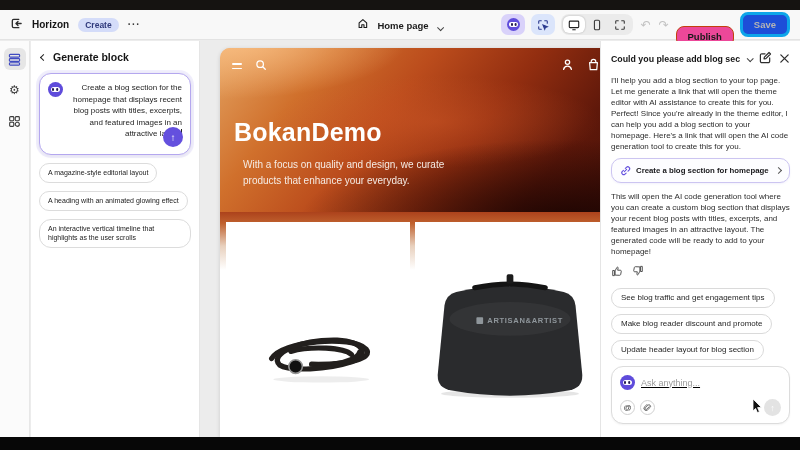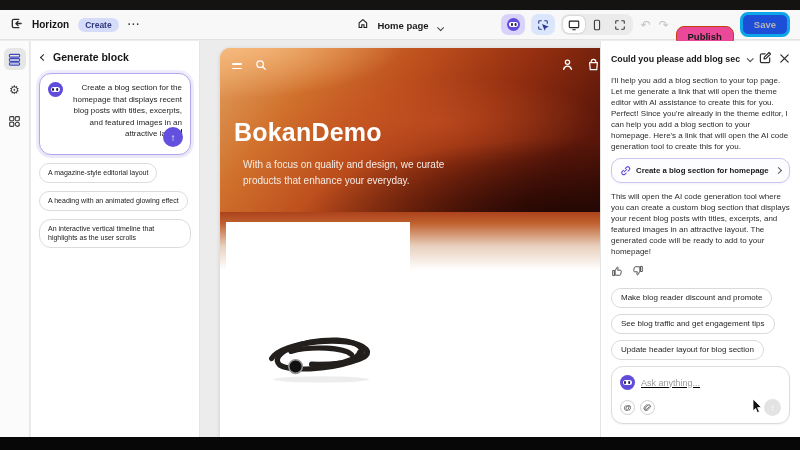--- a/index.html
+++ b/index.html
@@ -267,20 +267,31 @@
             <path d="M22 50 C34 28 122 20 140 38 C150 50 118 58 72 57"></path>
             <path d="M32 58 C18 44 58 26 104 27 C136 29 146 44 122 54 C92 64 44 66 32 58"></path>
             <path d="M46 41 C72 34 112 36 122 45"></path>
             <path d="M100 57 C116 55 130 49 132 42"></path>
           </g>
           <circle cx="52" cy="60" r="8.5" fill="#101010"></circle>
           <circle cx="52" cy="60" r="8.5" fill="none" stroke="#949494" stroke-width="2"></circle>
           <ellipse cx="84" cy="76" rx="60" ry="4" fill="rgba(0,0,0,0.07)"></ellipse>
         </svg>
       </div>
+      <div class="pcard right">
+        <svg width="168" height="150" viewBox="0 0 200 160">
+          <ellipse cx="100" cy="151" rx="82" ry="5" fill="rgba(0,0,0,0.10)"></ellipse>
+          <path d="M36 30 Q100 16 164 30 Q176 33 178 46 L186 128 Q187 144 171 147 Q100 160 29 147 Q13 144 14 128 L22 46 Q24 33 36 30 Z" fill="#2a2b2d"></path>
+          <path d="M58 25 Q100 16 142 25" stroke="#141414" stroke-width="6" fill="none" stroke-linecap="round"></path>
+          <rect x="96" y="9" width="8" height="11" rx="2" fill="#1b1b1b"></rect>
+          <ellipse cx="100" cy="62" rx="72" ry="20" fill="rgba(255,255,255,0.045)"></ellipse>
+          <rect x="60" y="60" width="8" height="8" rx="1" fill="#8f969b"></rect>
+          <text x="73" y="67.5" font-family="Liberation Sans, sans-serif" font-size="9" font-weight="bold" letter-spacing="0.8" fill="#8f969b">ARTISAN&amp;ARTIST</text>
+        </svg>
+      </div>
     </div>
   </div>
 
   <div class="chat">
     <div class="chat-header">
       <span class="chat-title">Could you please add blog section o...</span>
       <span class="chev-down"></span>
       <span>
         <svg width="13" height="13" viewBox="0 0 14 14" fill="none" stroke="#2e2e2e" stroke-width="1.3" stroke-linecap="round" stroke-linejoin="round">
           <path d="M11.5 7.5V11a1.5 1.5 0 0 1-1.5 1.5H3A1.5 1.5 0 0 1 1.5 11V4.5A1.5 1.5 0 0 1 3 3h3.5"></path>
@@ -315,22 +326,22 @@
           <path d="M2 6.4h2v6H2zM4.8 11.8V6.8l2-3.9c.2-.5.9-.6 1.3-.2.2.2.3.5.2.8l-.5 2.6h3.1c.7 0 1.2.6 1.1 1.3l-.7 3.6c-.1.6-.6 1-1.2 1z"></path>
         </svg>
       </span>
       <span>
         <svg width="12" height="12" viewBox="0 0 14 14" fill="none" stroke="#4a4a4a" stroke-width="1.1" stroke-linejoin="round" transform="rotate(180)">
           <path d="M2 6.4h2v6H2zM4.8 11.8V6.8l2-3.9c.2-.5.9-.6 1.3-.2.2.2.3.5.2.8l-.5 2.6h3.1c.7 0 1.2.6 1.1 1.3l-.7 3.6c-.1.6-.6 1-1.2 1z"></path>
         </svg>
       </span>
     </div>
 
+    <span class="chat-chip">See blog traffic and get engagement tips</span>
     <span class="chat-chip">Make blog reader discount and promote</span>
-    <span class="chat-chip">See blog traffic and get engagement tips</span>
     <span class="chat-chip">Update header layout for blog section</span>
 
     <div class="ask-box">
       <div class="ask-row1">
         <span class="ai-avatar av15"></span>
         <span class="ask-placeholder">Ask anything...</span>
       </div>
       <div class="ask-row2">
         <span class="circle-btn">@</span>
         <span class="circle-btn">

